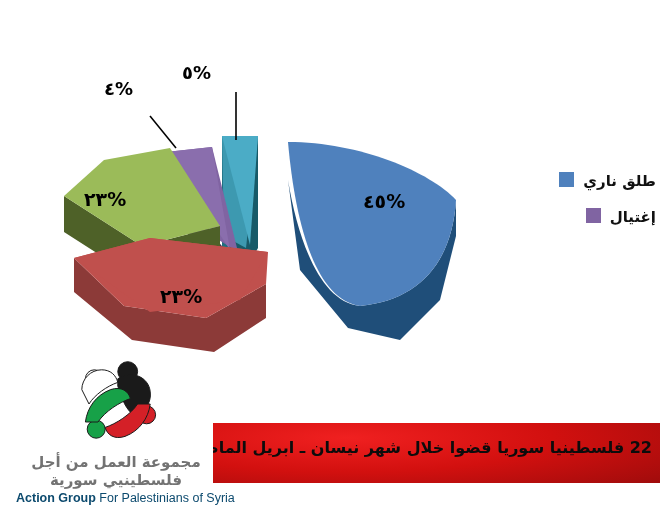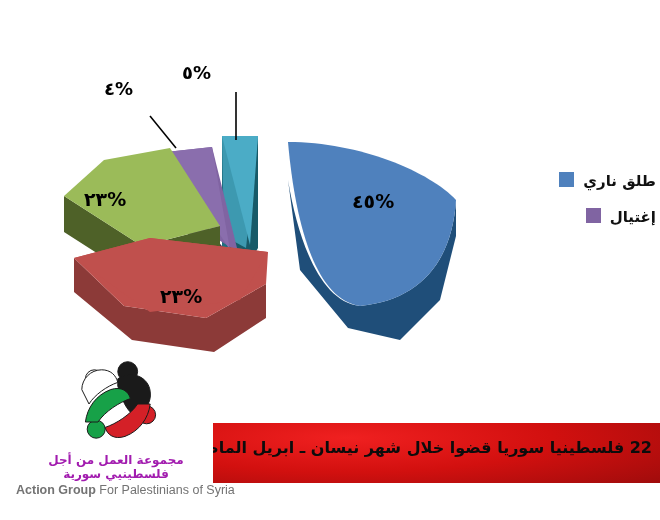--- a/index.html
+++ b/index.html
@@ -29,21 +29,21 @@
 
   .pct-label {
     position: absolute;
     font-family: "DejaVu Sans", "Liberation Sans", sans-serif;
     font-weight: bold;
     color: #000000;
     white-space: nowrap;
     direction: ltr;
     letter-spacing: 0px;
   }
-  #pct-blue  { left: 352px; top: 190px; font-size: 19px; }
+  #pct-blue  { left: 363px; top: 190px; font-size: 19px; }
   #pct-red   { left: 160px; top: 285px; font-size: 19px; }
   #pct-green { left: 84px;  top: 188px; font-size: 19px; }
   #pct-purple{ left: 104px; top: 78px;  font-size: 18px; }
   #pct-cyan  { left: 182px; top: 62px;  font-size: 18px; }
 
   
   #legend {
     position: absolute;
     left: 486px; top: 172px;
     width: 170px;
@@ -75,31 +75,31 @@
   
   #logo-block {
     position: absolute;
     left: 16px; top: 358px;
     width: 200px;
     text-align: center;
   }
   #logo-mark { width: 90px; height: 92px; margin: 0 auto; display: block; }
   .logo-line-ar {
     font-family: "DejaVu Sans", "Liberation Sans", sans-serif;
-    font-size: 12px;
-    font-weight: bold;
-    color: #a21caf;
+    font-size: 15px;
+    font-weight: bold;
+    color: #737373;
     direction: rtl;
     margin-top: 3px;
     letter-spacing: 0.2px;
   }
   .logo-line-en {
     font-family: "Liberation Sans", sans-serif;
     font-size: 12.5px;
-    color: #737373;
+    color: #0c4a6e;
     margin-top: 2px;
     white-space: nowrap;
   }
   .logo-line-en b { font-weight: bold; }
 
   
   #banner {
     position: absolute;
     left: 213px; top: 423px;
     width: 447px; height: 60px;

